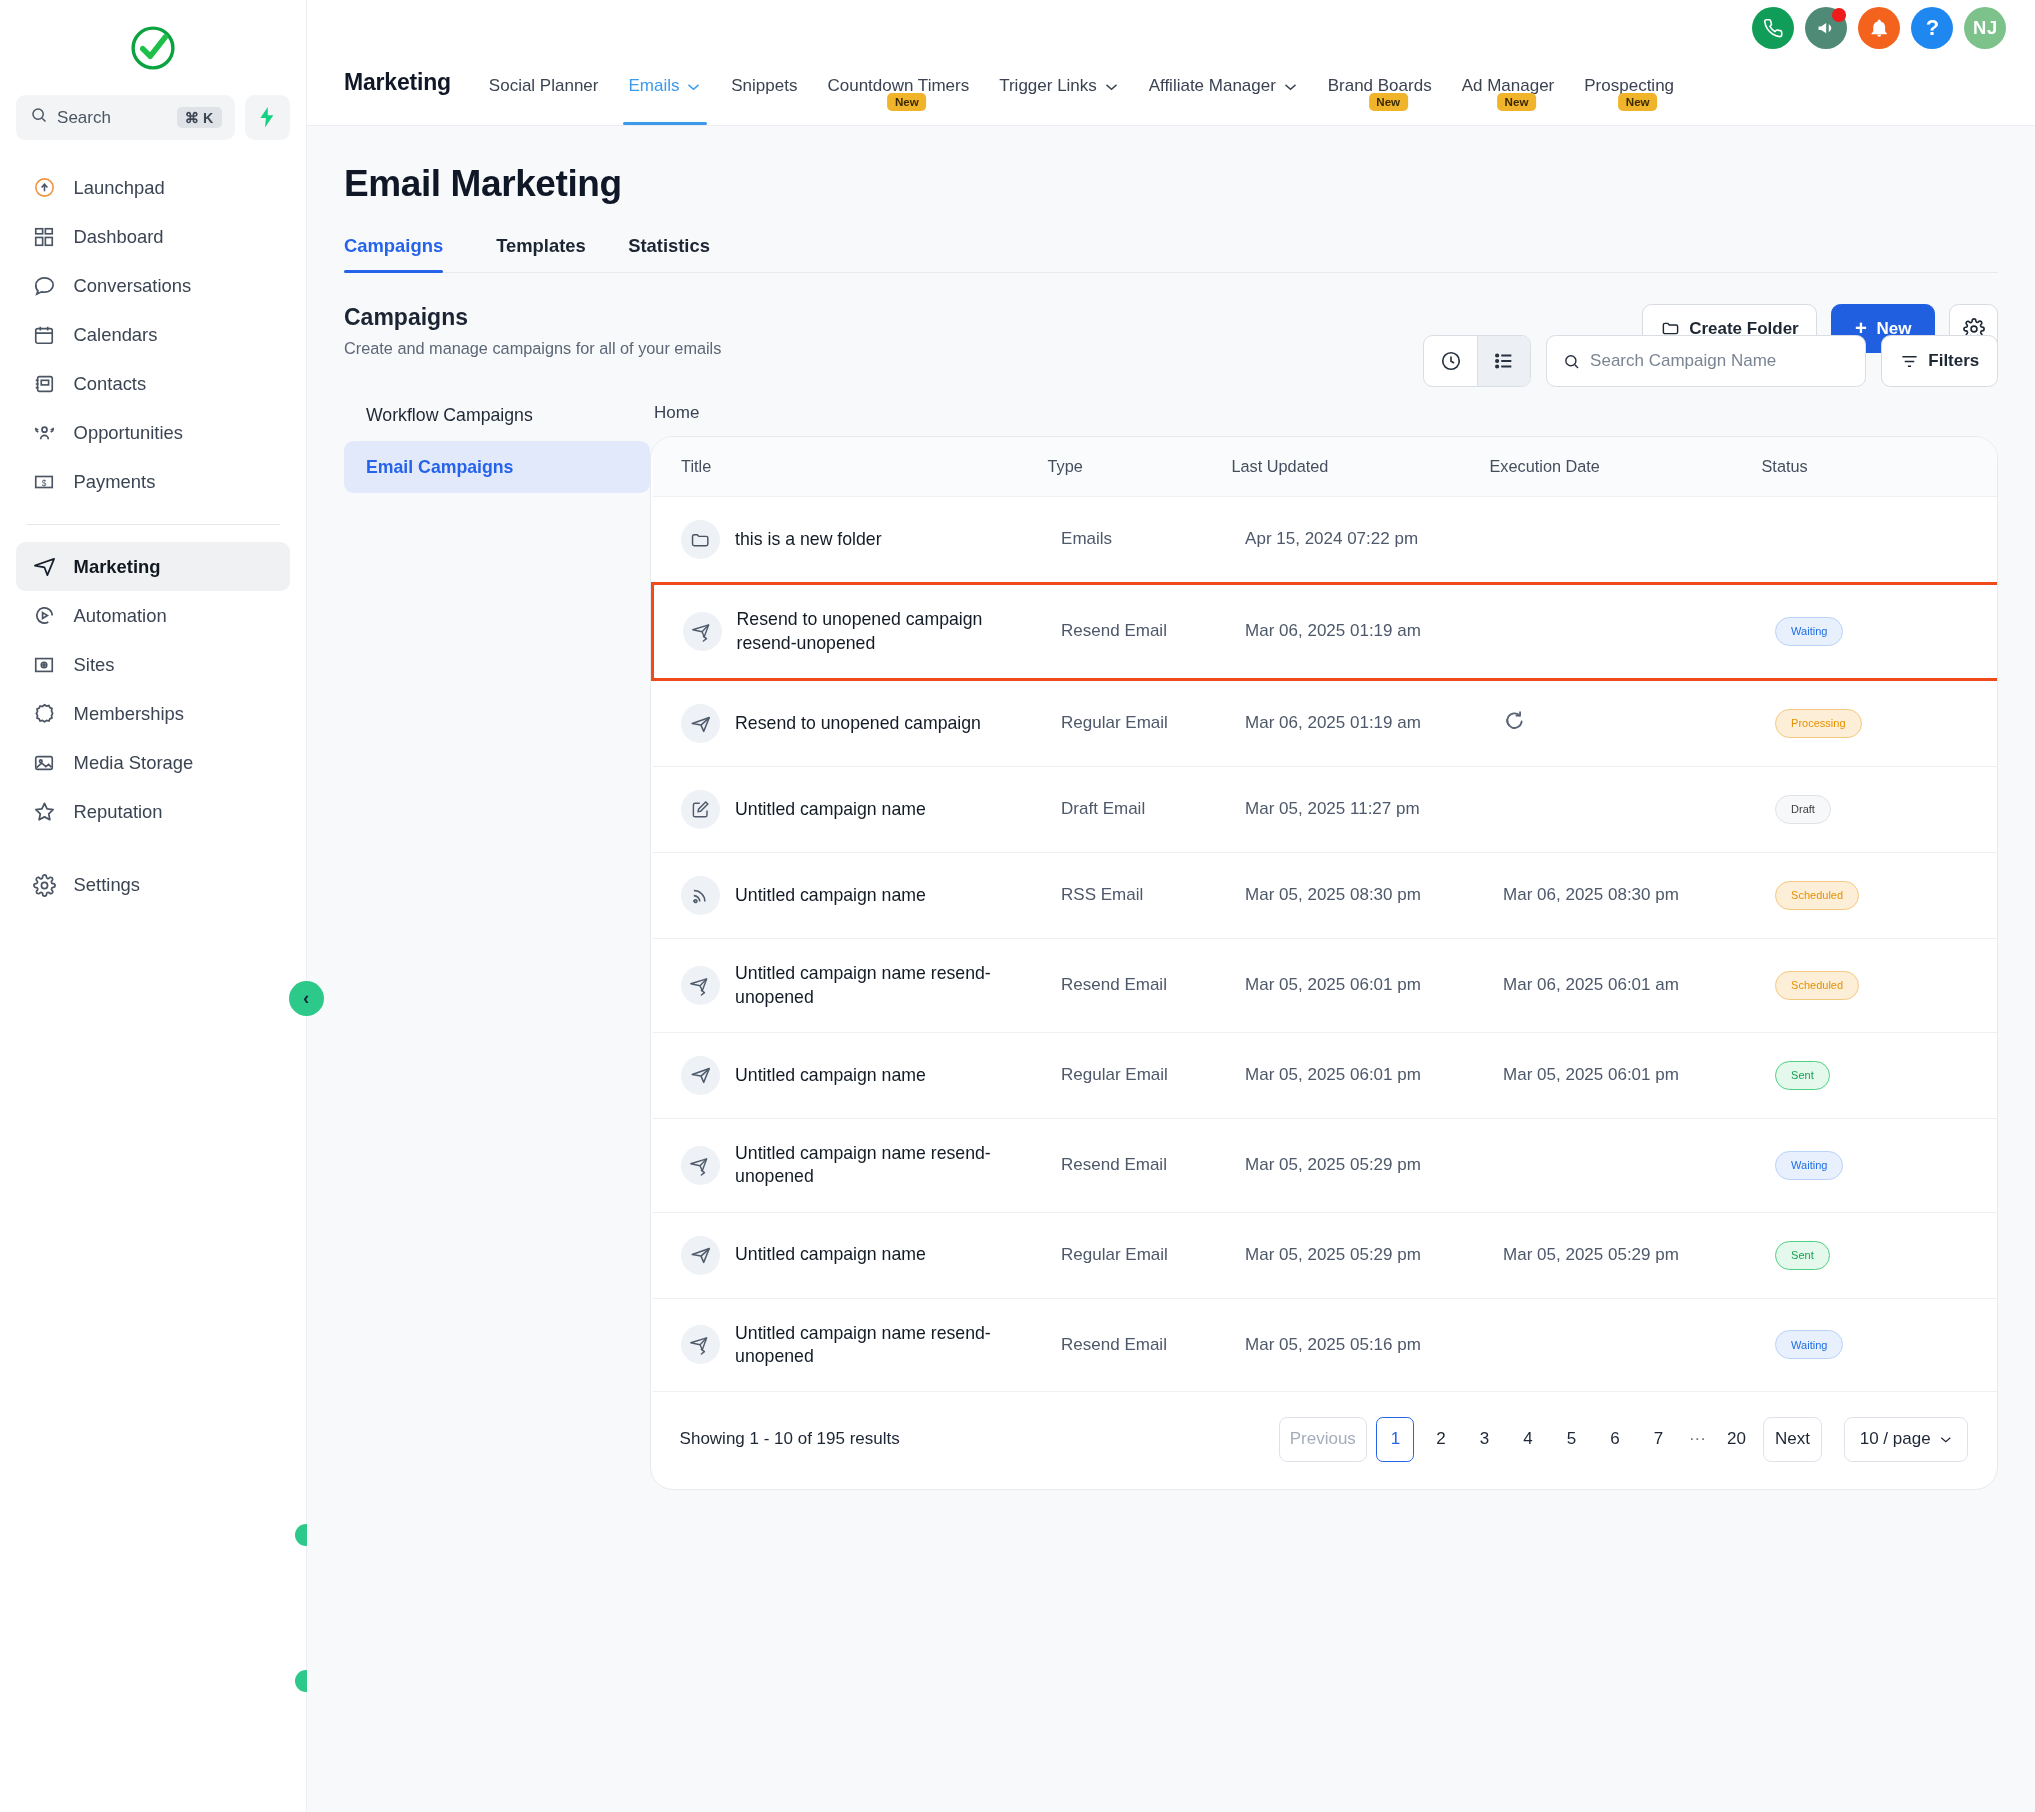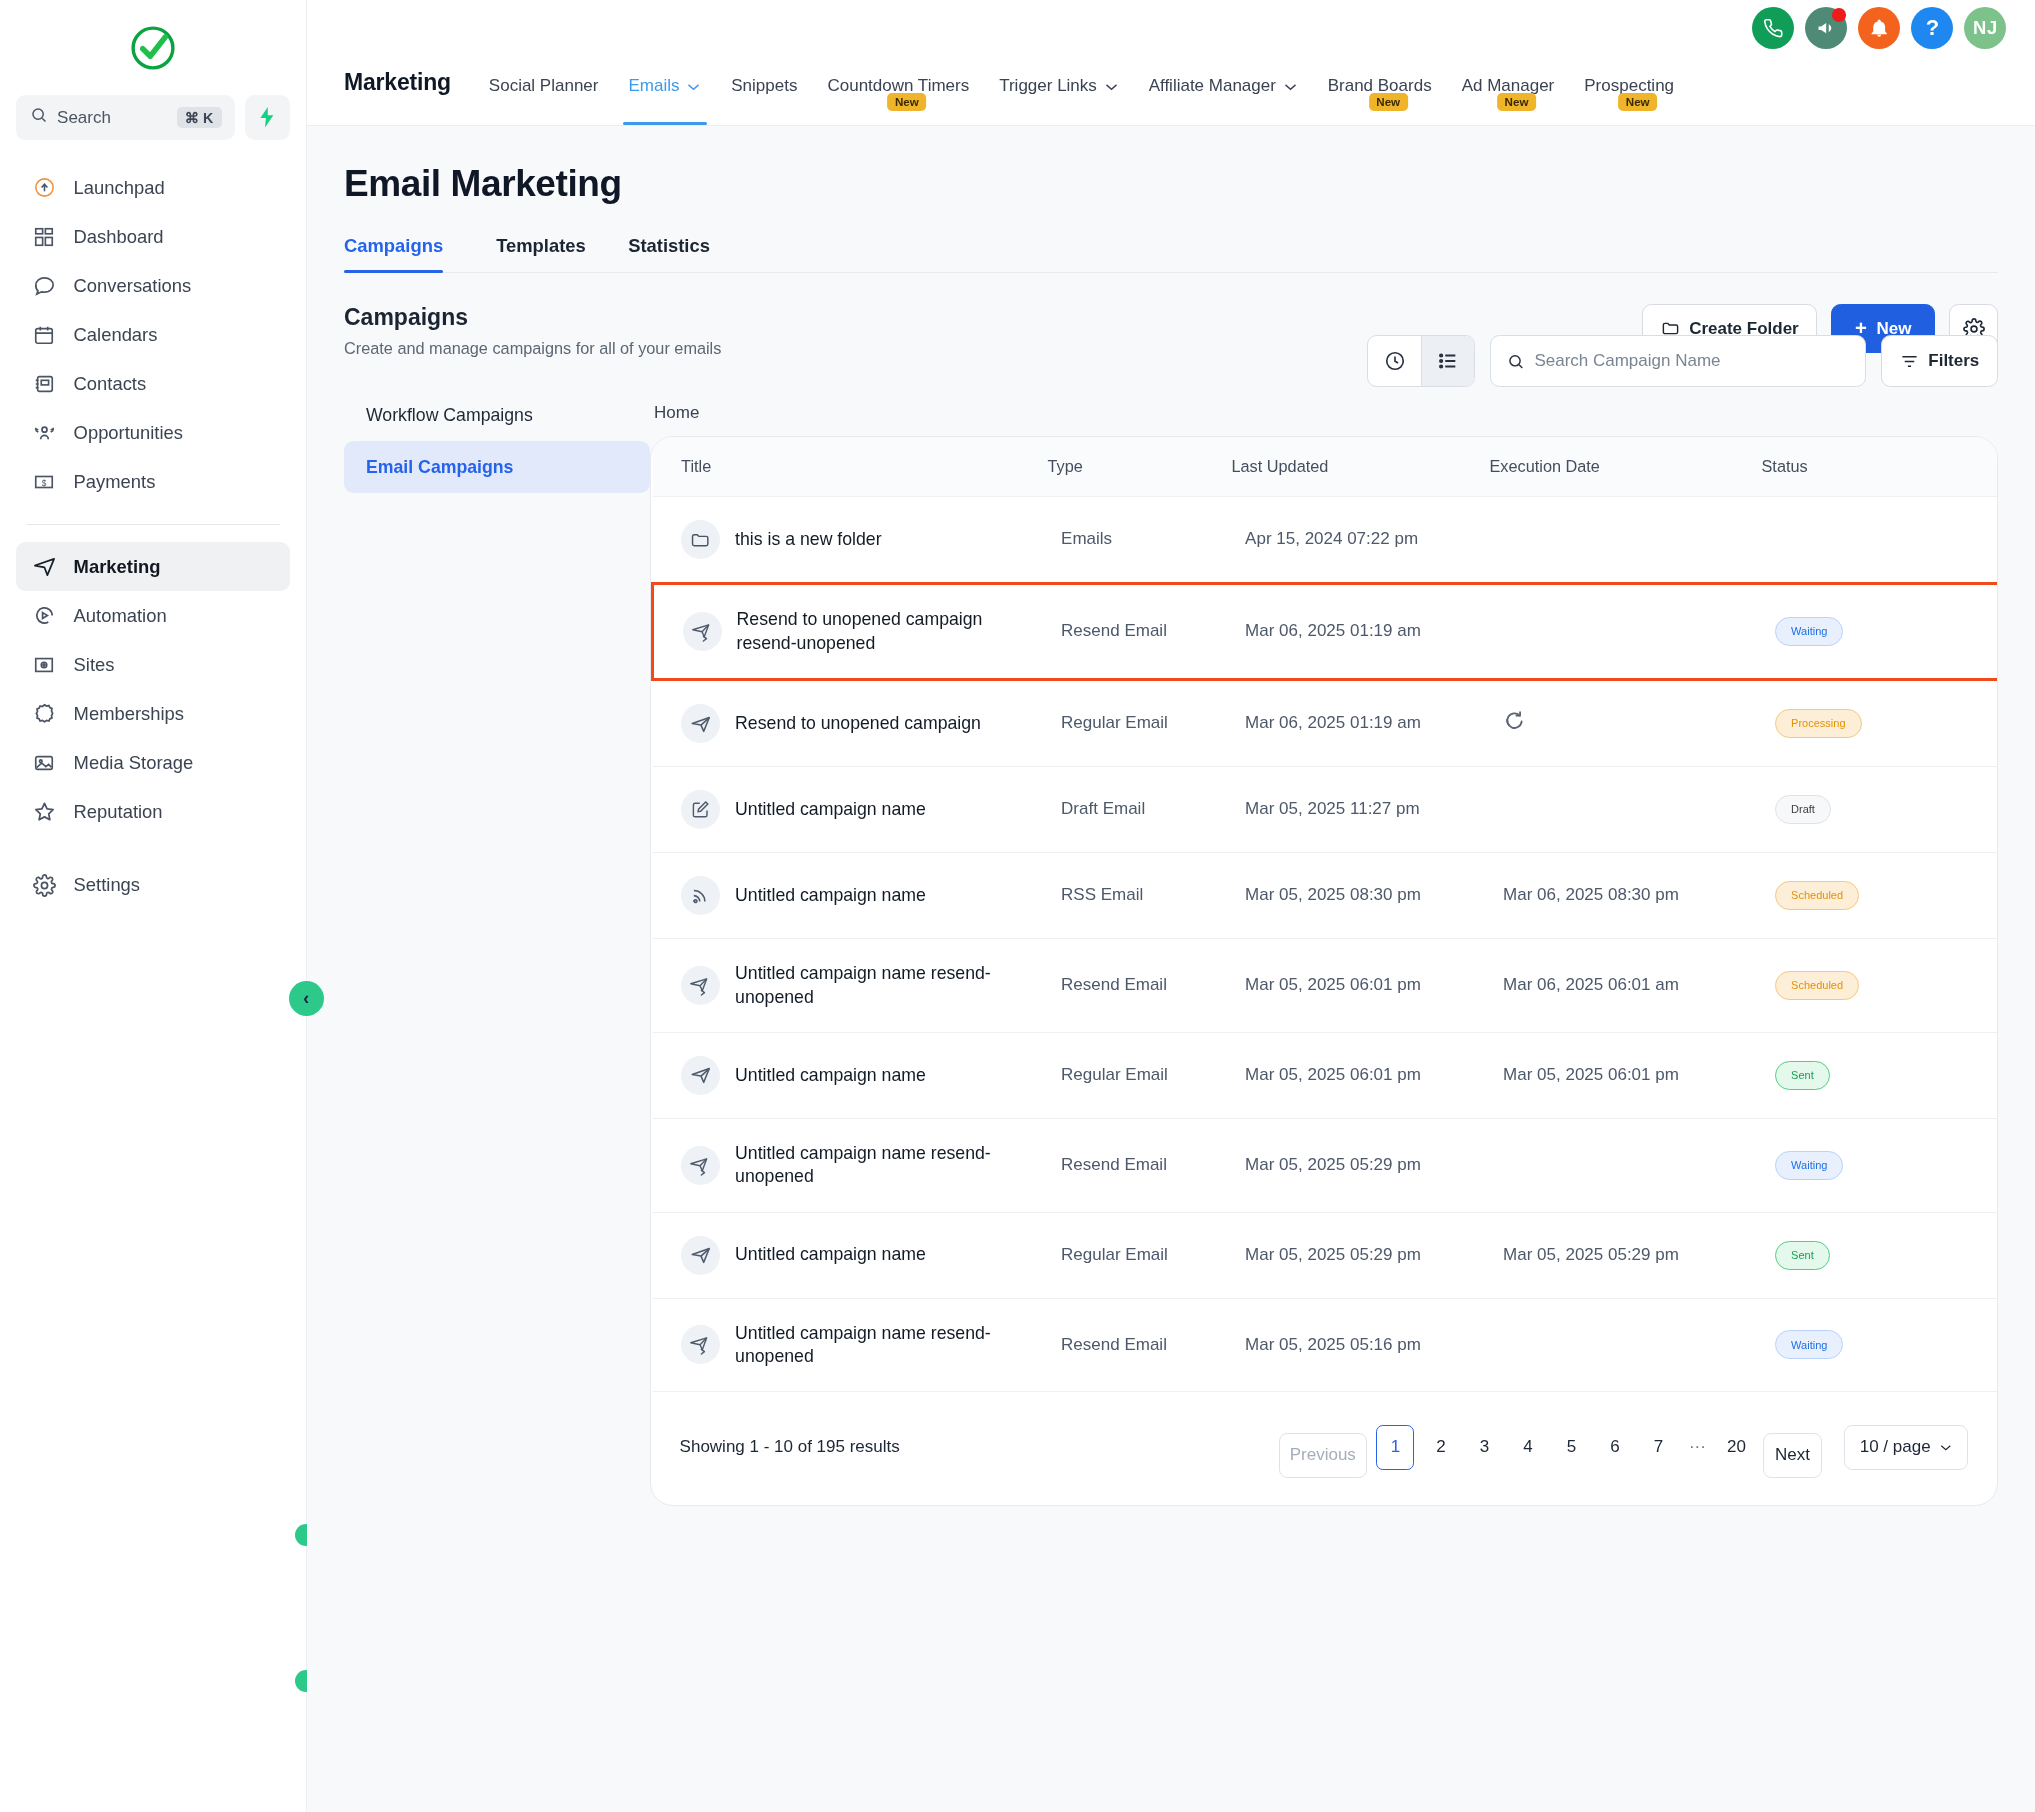--- a/index.html
+++ b/index.html
@@ -148,21 +148,21 @@
     border-radius: 9.5px; font-size: 17.7px; color: #1e2835;
   }
   .subnav-item.active { background: #e2e9fb; color: #2563eb; font-weight: 600; }
 
   .right-col { flex: 1; min-width: 0; }
   .table-toolbar { display: flex; justify-content: flex-end; align-items: center; gap: 15px; margin-top: -50px; margin-bottom: 16.3px; }
   .viewtoggle { display: flex; border: 0.7px solid #d9dde4; border-radius: 9.5px; overflow: hidden; height: 52px; background:#fff;}
   .viewtoggle > div { width: 53px; display: flex; align-items: center; justify-content: center; }
   .viewtoggle .sel { background: #eceff3; border-left: 0.7px solid #d9dde4; }
   .search-campaign {
-    width: 376px; height: 52px; border: 0.7px solid #d9dde4; border-radius: 9.5px;
+    width: 320px; height: 52px; border: 0.7px solid #d9dde4; border-radius: 9.5px;
     background: #fff; display: flex; align-items: center; gap: 9.5px; padding: 0 16.3px;
   }
   .search-campaign input {
     border: 0; outline: 0; font-size: 17px; color: #1c2533; width: 100%;
     font-family: "Liberation Sans", sans-serif; background: transparent;
   }
   .search-campaign input::placeholder { color: #7a8593; }
   .filters-btn { height: 52px; }
 
   .breadcrumb { font-size: 17px; color: #394253; margin-bottom: 12.2px; padding-left: 4.1px; }
@@ -210,21 +210,21 @@
   tr.highlight td { border-top: 3.4px solid #f04a1c; border-bottom: 3.4px solid #f04a1c; }
   tr.highlight td:first-child { border-left: 3.4px solid #f04a1c; border-top-left-radius: 5.4px; border-bottom-left-radius: 5.4px; }
   tr.highlight td:last-child { border-right: 3.4px solid #f04a1c; border-top-right-radius: 5.4px; border-bottom-right-radius: 5.4px; }
 
   .pagination { display: flex; align-items: center; padding: 24.5px 28.6px 27px 28.6px; }
   .showing { font-size: 17px; color: #1d2635; }
   .pager { margin-left: auto; display: flex; align-items: center; gap: 9.5px; margin-right: 0; }
   .pg-btn {
     min-width: 59px; height: 45px; border: 0.7px solid #dfe2e8; border-radius: 8.2px;
     background: #fff; display: flex; align-items: center; justify-content: center;
-    font-size: 17px; color: #1d2635; padding: 0 10px; margin-top: 16px;
+    font-size: 17px; color: #1d2635; padding: 0 10px;
   }
   .pg-btn.disabled { color: #a5adba; }
   .pg-num {
     min-width: 34px; height: 45px; display: flex; align-items: center; justify-content: center;
     font-size: 17px; color: #1d2635; border-radius: 6.8px;
   }
   .pg-num.cur { border: 1.4px solid #2563eb; color: #2563eb; min-width: 38px; }
   .pg-dots { font-size: 17px; color: #6b7483; padding: 0 4.1px; }
   .perpage {
     height: 45px; border: 0.7px solid #dfe2e8; border-radius: 8.2px; background: #fff;

